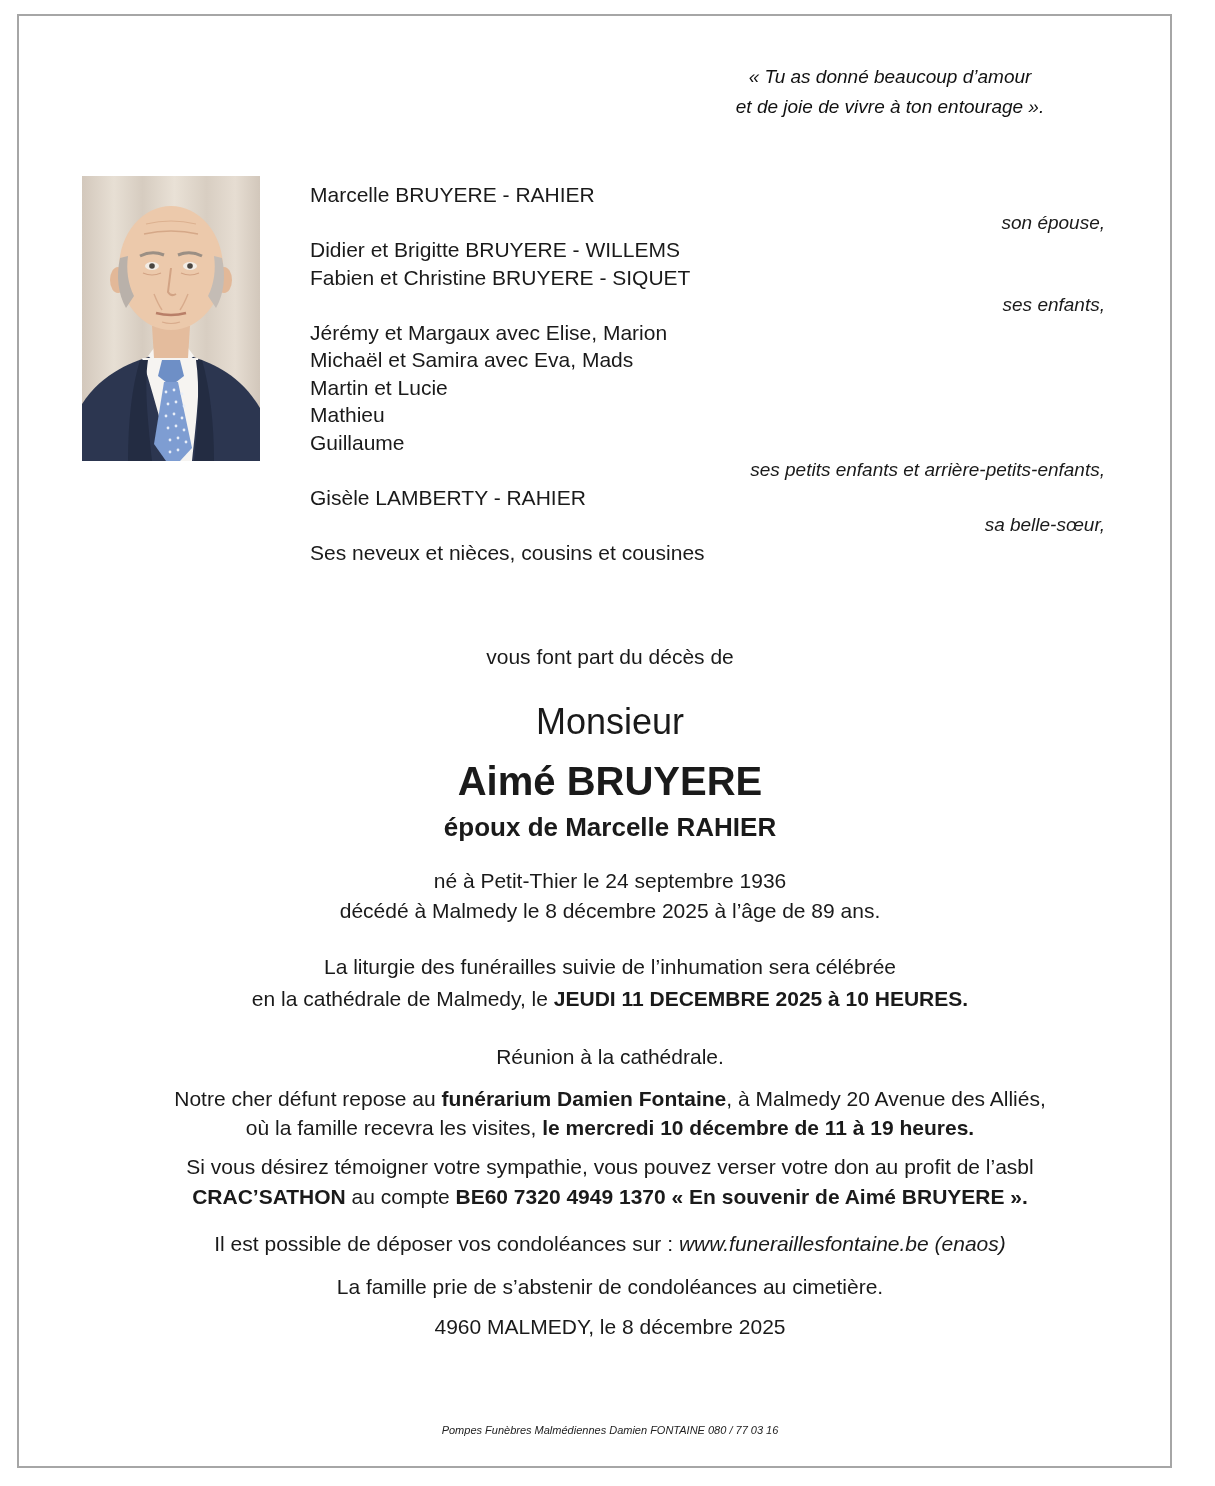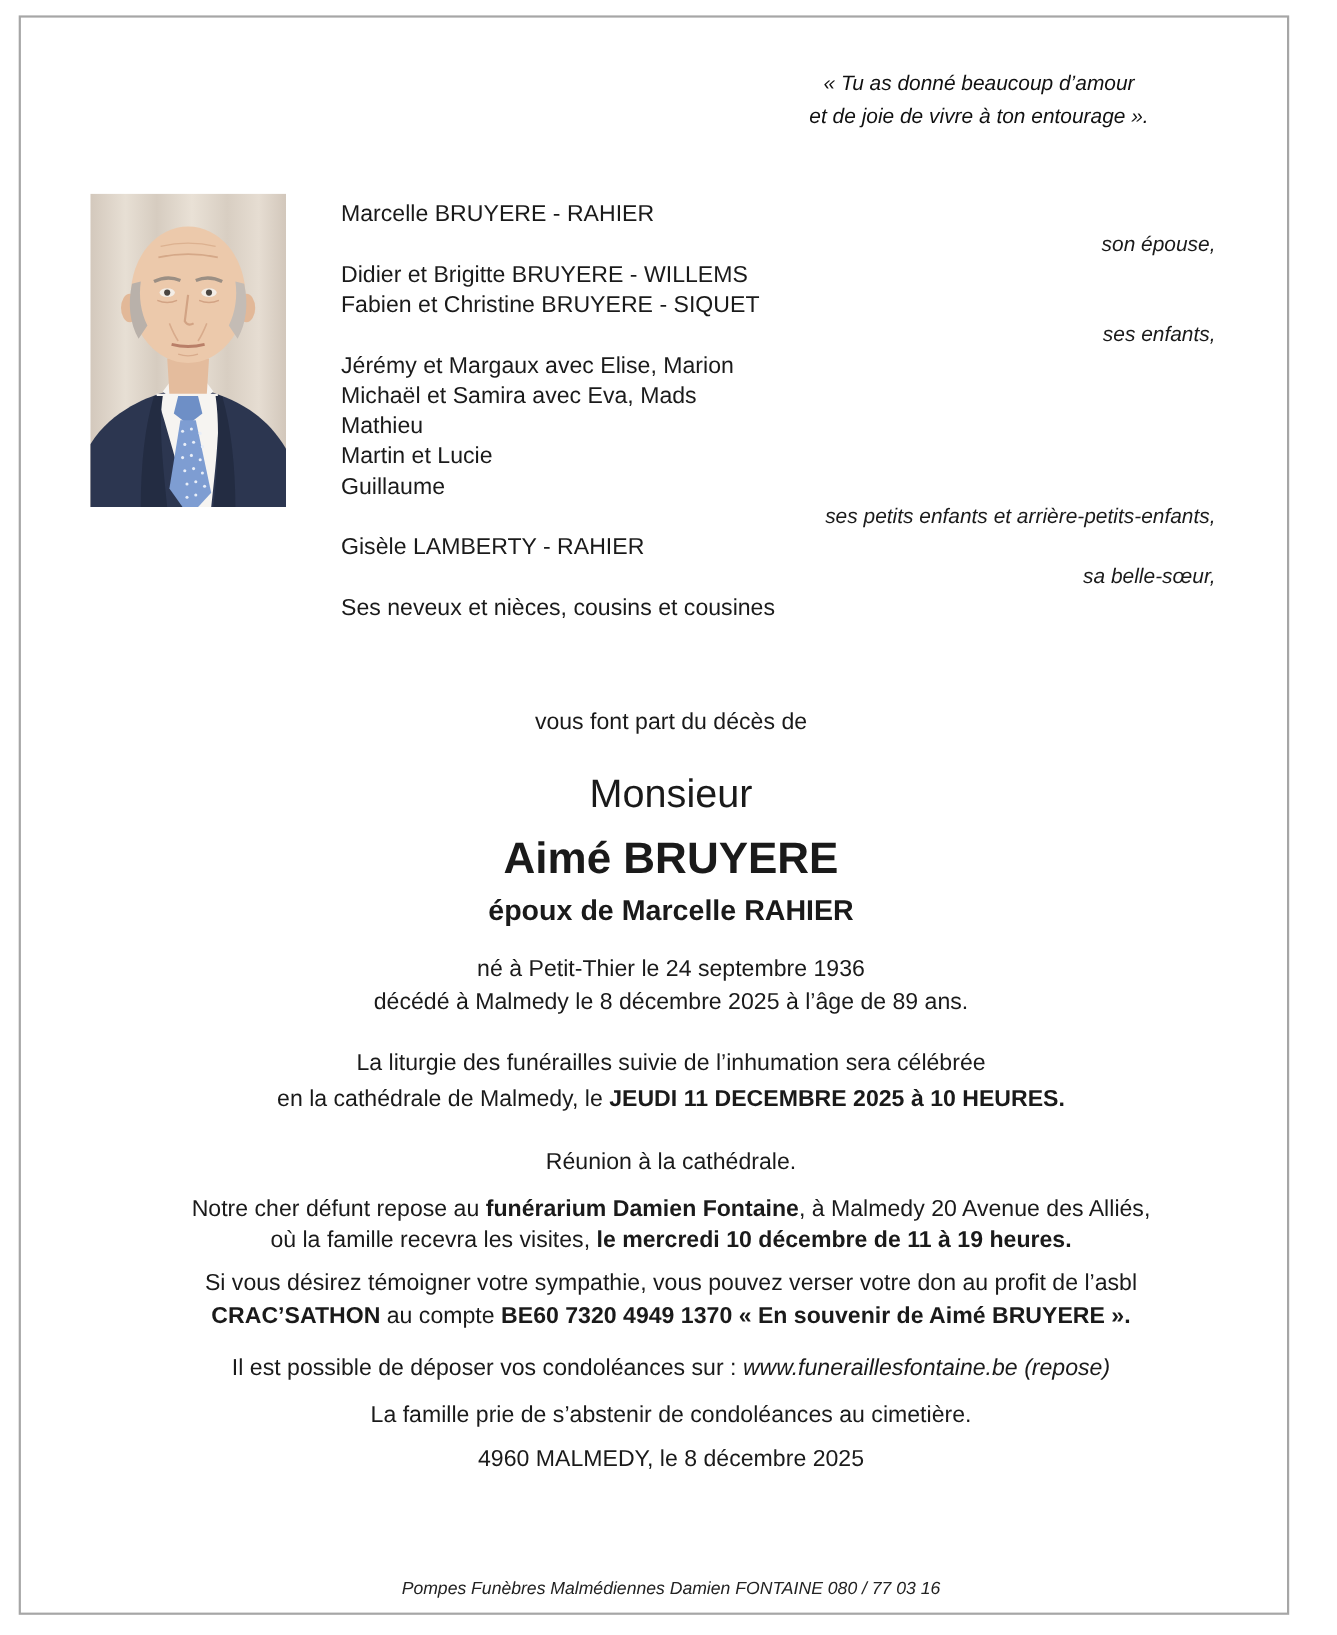--- a/index.html
+++ b/index.html
@@ -35,21 +35,21 @@
   .liturgy1{top:952px;}
   .liturgy2{top:984px;}
   .meeting{top:1042px;}
   .visit1{top:1084px;}
   .visit2{top:1113px;}
   .don1{top:1152px;}
   .don2{top:1182px;}
   .online{top:1229px;}
   .cemetery{top:1272px;}
   .dateline{top:1312px;}
-  .footer{top:1424px;font-size:16px;font-style:italic;color:#222;margin-top:12px;}
+  .footer{top:1424px;font-size:11px;font-style:italic;color:#222;}
   b{font-weight:bold;}
   .it{font-style:italic;}
 </style>
 </head>
 <body>
 
 <div class="page">
   <div class="frame"></div>
 
   <div class="quote">
@@ -136,22 +136,22 @@
   </div>
 
   <div class="family">
     <div class="frow">Marcelle BRUYERE - RAHIER</div>
     <div class="frow rlabel">son épouse,</div>
     <div class="frow">Didier et Brigitte BRUYERE - WILLEMS</div>
     <div class="frow">Fabien et Christine BRUYERE - SIQUET</div>
     <div class="frow rlabel">ses enfants,</div>
     <div class="frow">Jérémy et Margaux avec Elise, Marion</div>
     <div class="frow">Michaël et Samira avec Eva, Mads</div>
+    <div class="frow">Martin et Lucie</div>
     <div class="frow">Mathieu</div>
-    <div class="frow">Martin et Lucie</div>
     <div class="frow">Guillaume</div>
     <div class="frow rlabel">ses petits enfants et arrière-petits-enfants,</div>
     <div class="frow">Gisèle LAMBERTY - RAHIER</div>
     <div class="frow rlabel">sa belle-sœur,</div>
     <div class="frow">Ses neveux et nièces, cousins et cousines</div>
     <div class="fgap"></div>
   </div>
 
   <div class="cblock fs-body intro">vous font part du décès de</div>
   <div class="cblock monsieur">Monsieur</div>
@@ -163,18 +163,18 @@
   <div class="cblock fs-body liturgy1">La liturgie des funérailles suivie de l’inhumation sera célébrée</div>
   <div class="cblock fs-body liturgy2"><span>en la cathédrale de Malmedy, le </span><b>JEUDI 11 DECEMBRE 2025 à 10 HEURES.</b></div>
   <div class="cblock fs-body meeting">Réunion à la cathédrale.</div>
 
   <div class="cblock fs-body visit1"><span>Notre cher défunt repose au </span><b>funérarium Damien Fontaine</b><span>, à Malmedy 20 Avenue des Alliés,</span></div>
   <div class="cblock fs-body visit2"><span>où la famille recevra les visites, </span><b>le mercredi 10 décembre de 11 à 19 heures.</b></div>
 
   <div class="cblock fs-body don1">Si vous désirez témoigner votre sympathie, vous pouvez verser votre don au profit de l’asbl</div>
   <div class="cblock fs-body don2"><b>CRAC’SATHON</b><span> au compte </span><b>BE60 7320 4949 1370 « En souvenir de Aimé BRUYERE ».</b></div>
 
-  <div class="cblock fs-body online"><span>Il est possible de déposer vos condoléances sur : </span><span class="it">www.funeraillesfontaine.be (repose)</span></div>
+  <div class="cblock fs-body online"><span>Il est possible de déposer vos condoléances sur : </span><span class="it">www.funeraillesfontaine.be (enaos)</span></div>
   <div class="cblock fs-body cemetery">La famille prie de s’abstenir de condoléances au cimetière.</div>
   <div class="cblock fs-body dateline">4960 MALMEDY, le 8 décembre 2025</div>
 
   <div class="cblock footer">Pompes Funèbres Malmédiennes  Damien FONTAINE  080 / 77 03 16</div>
 </div>
 
 </body></html>

